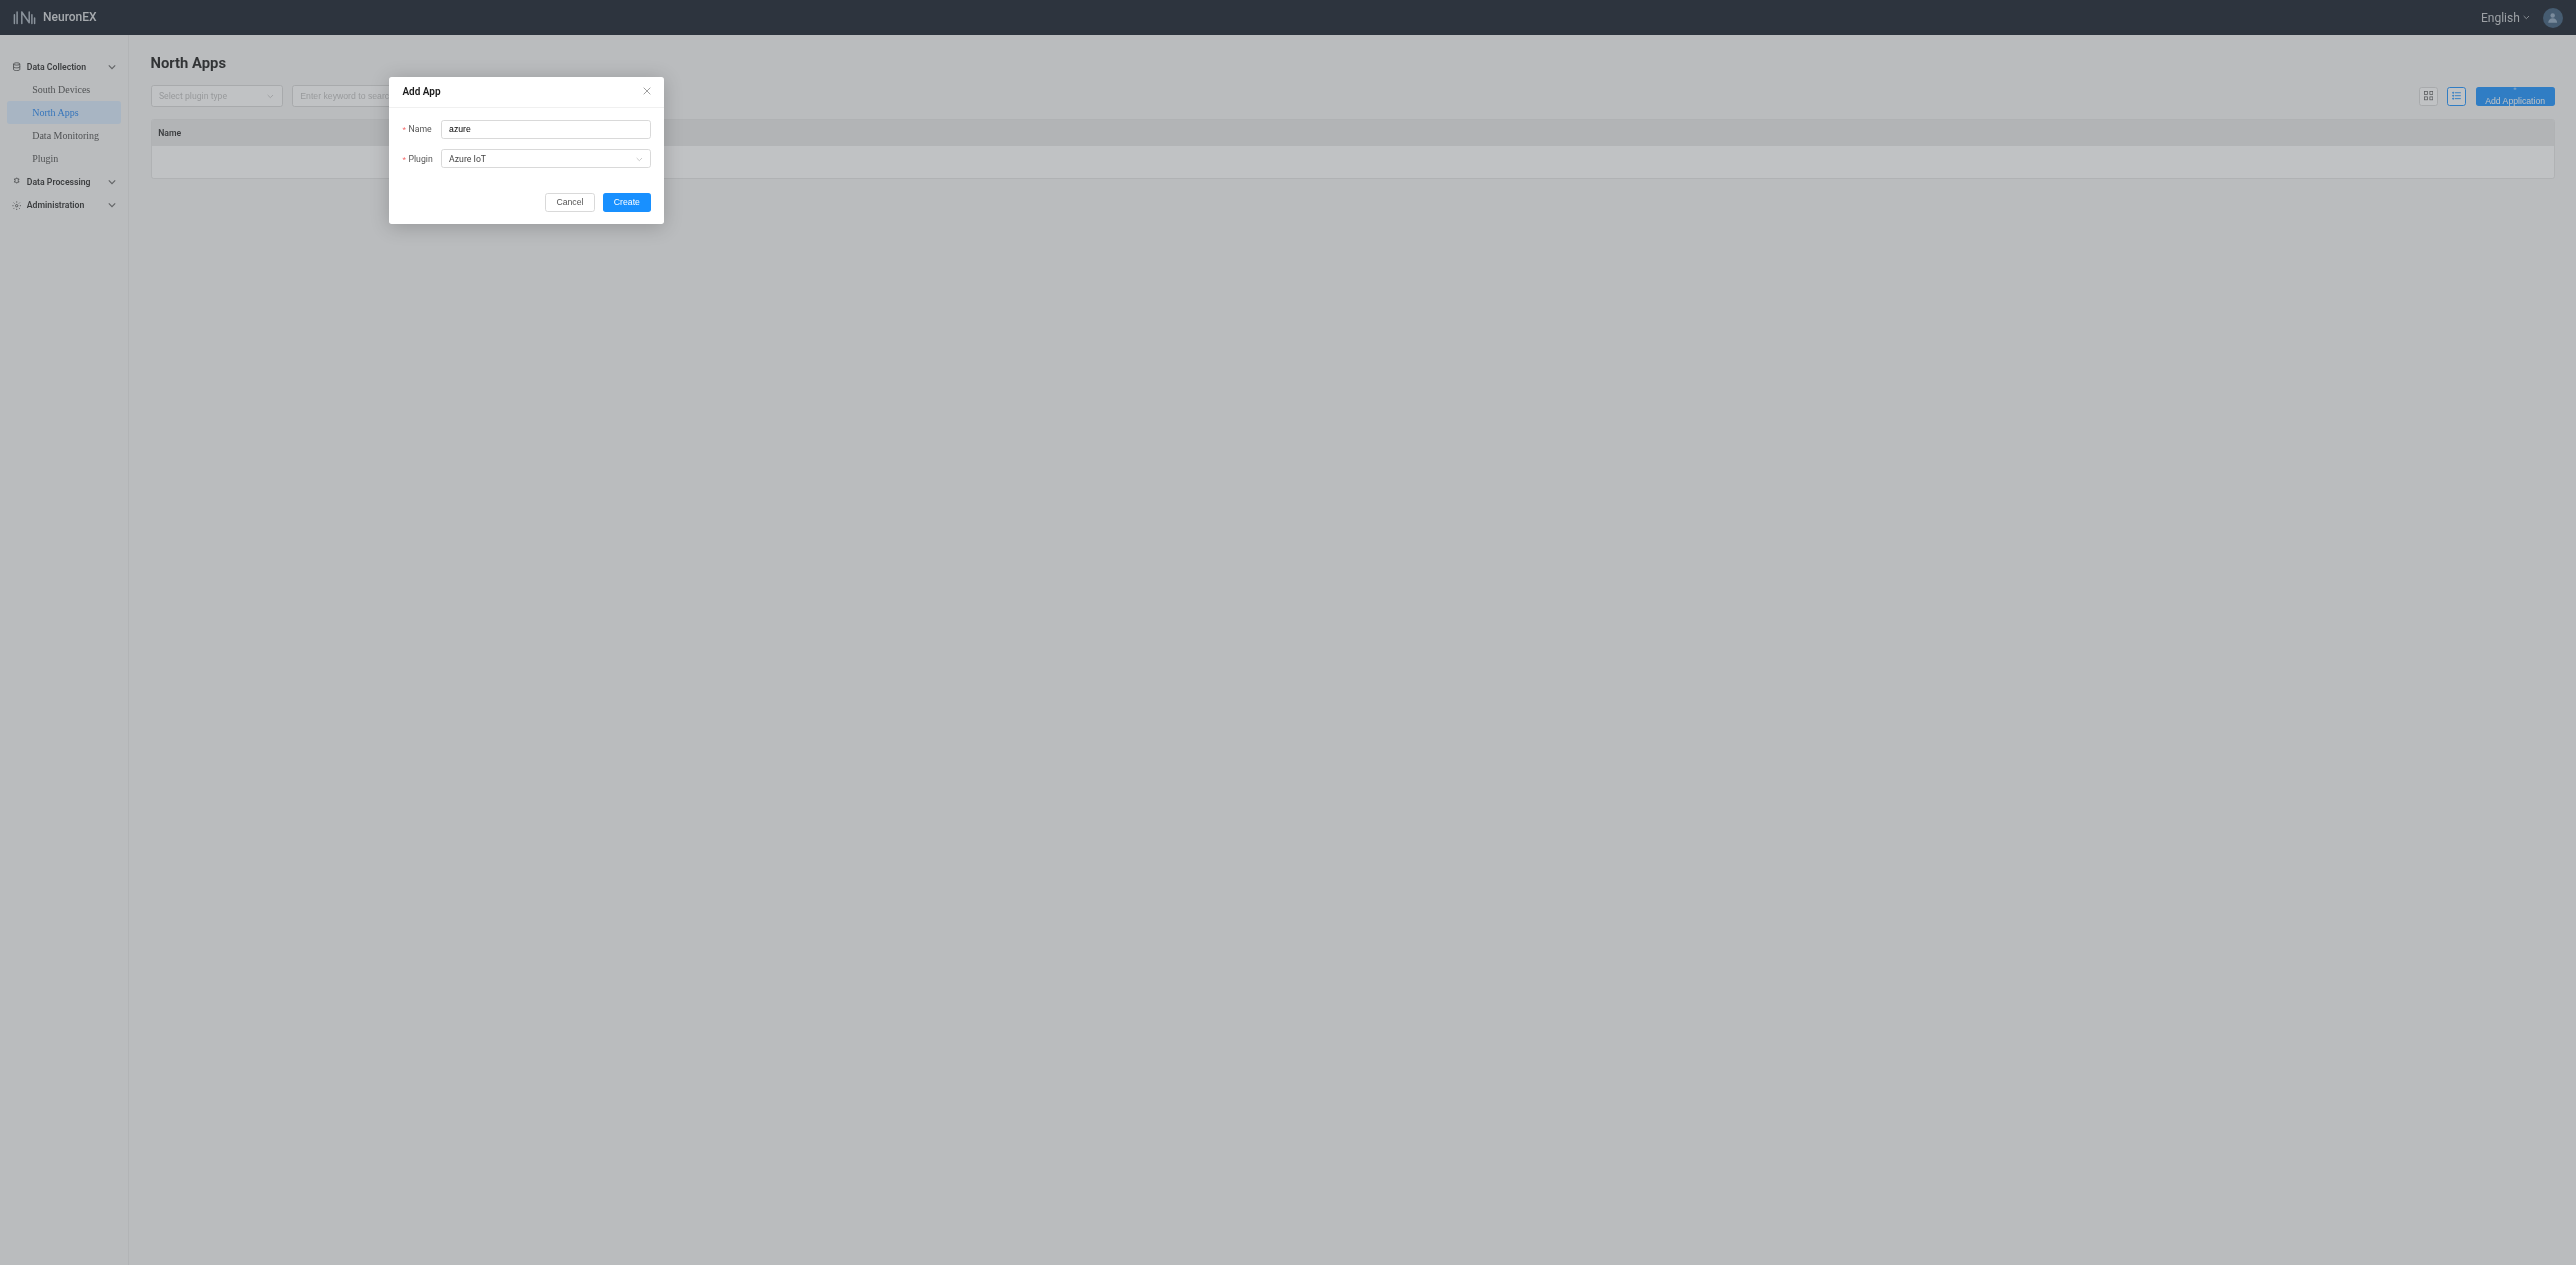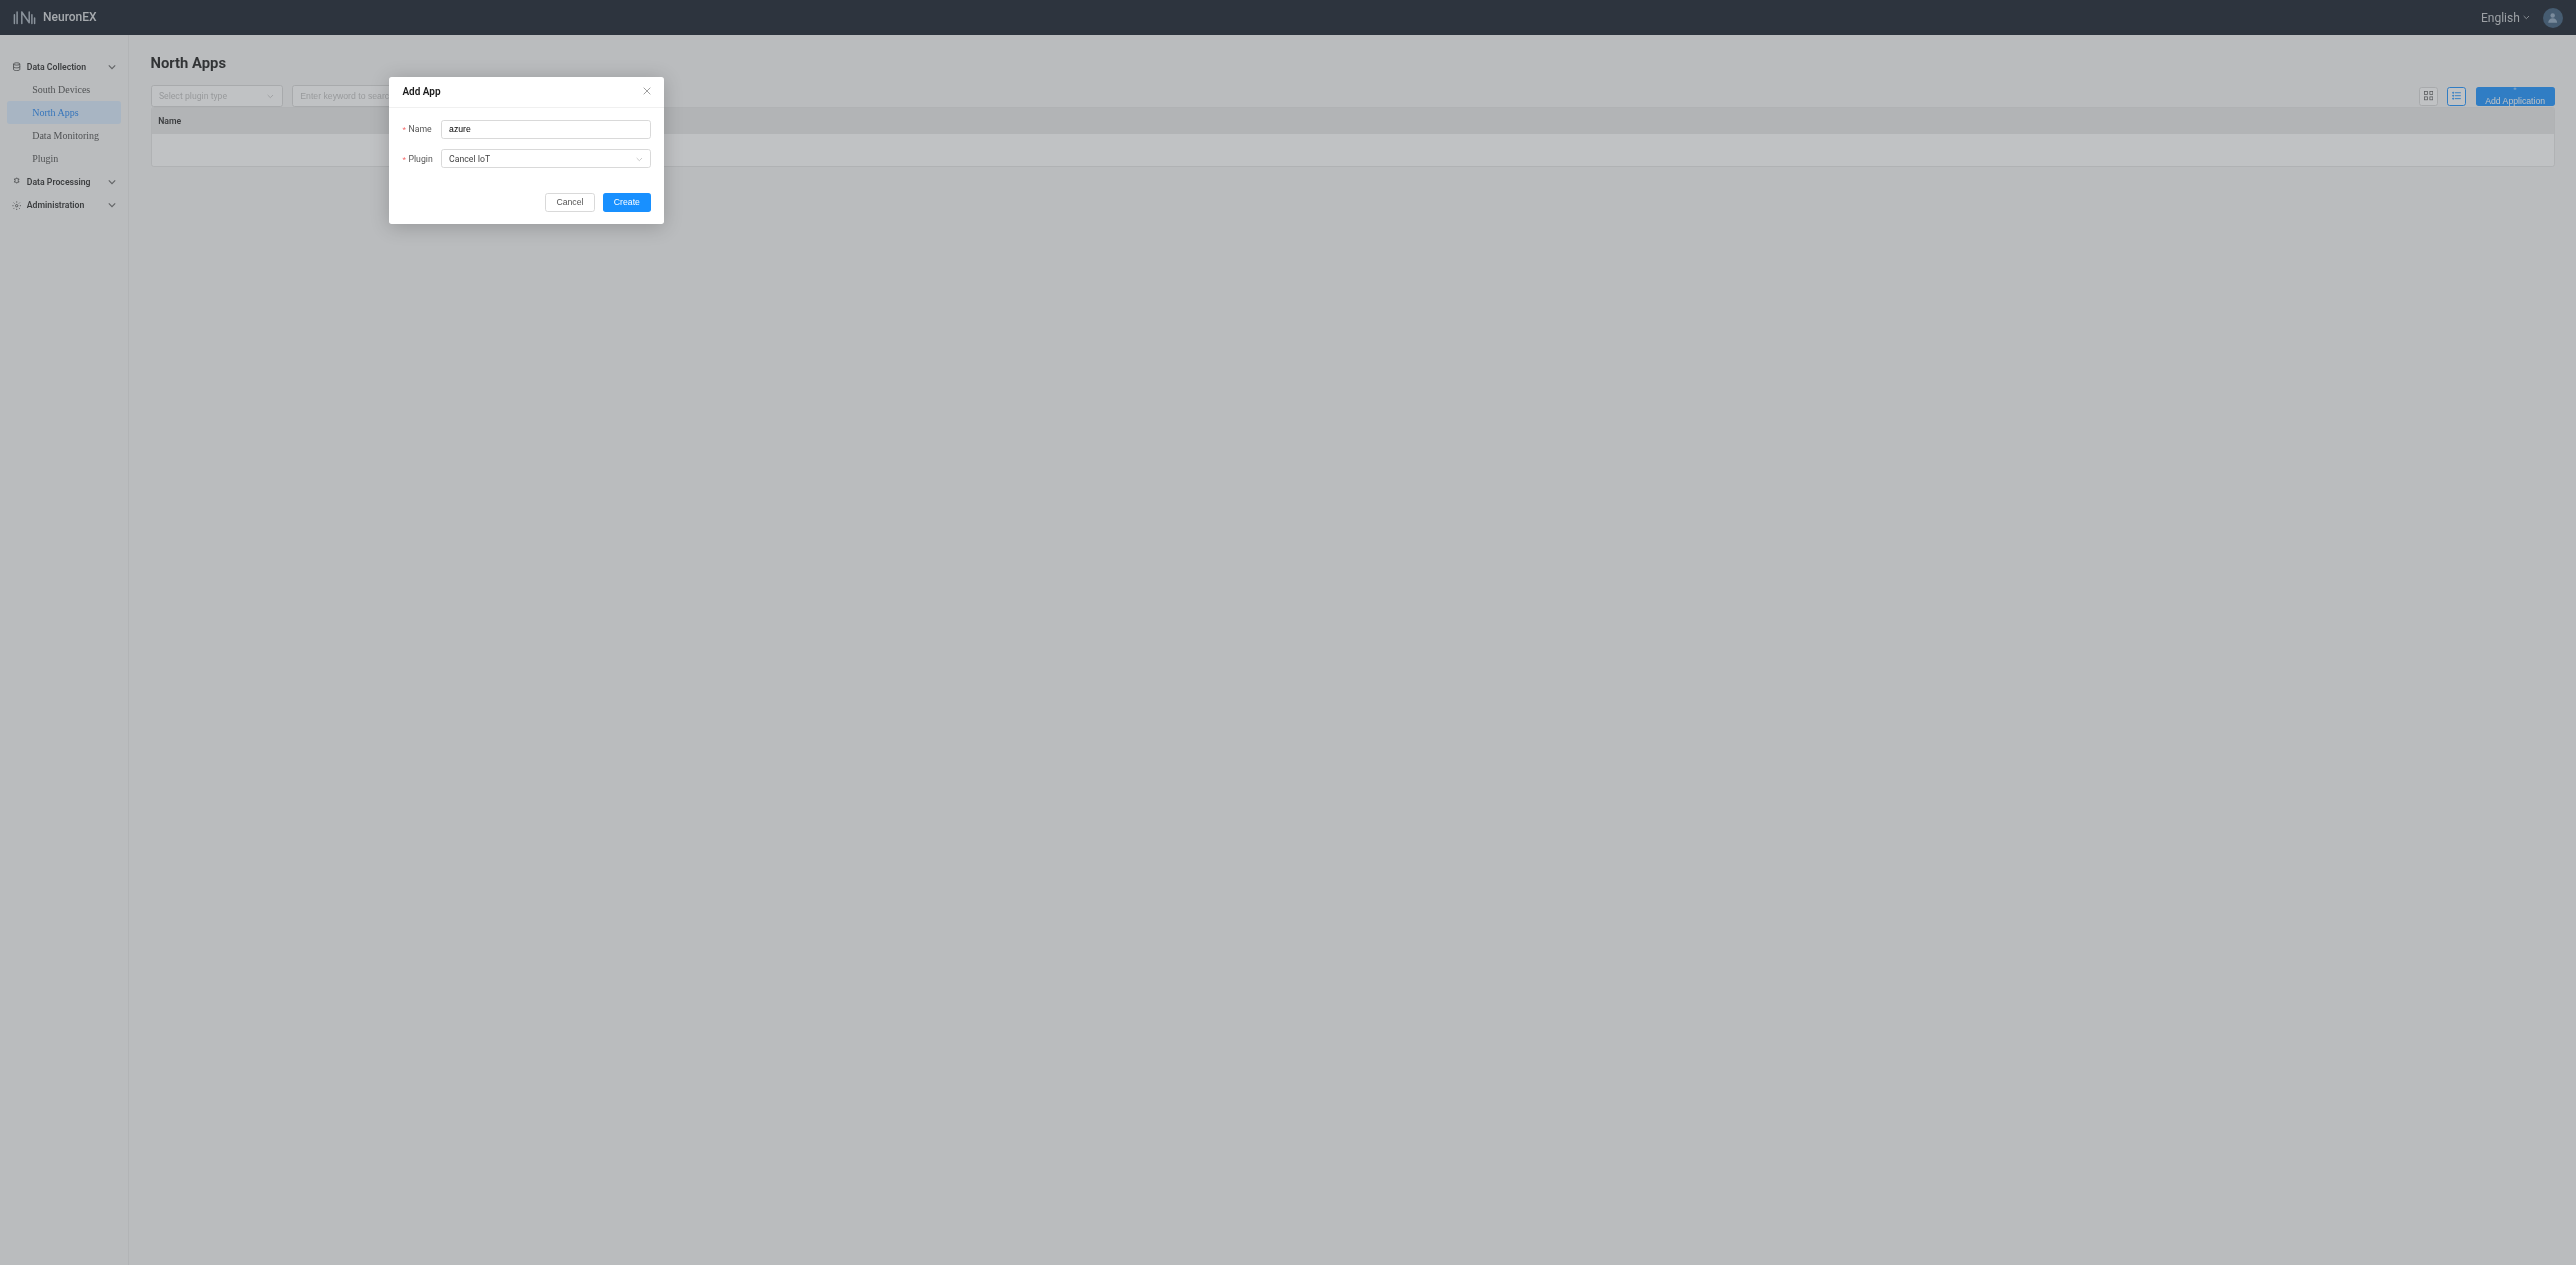--- a/index.html
+++ b/index.html
@@ -118,20 +118,21 @@
     .page-title {
       font-size: 14.8px;
       font-weight: 700;
       color: #1a1a1a;
       margin-bottom: 13.4px;
     }
     .toolbar {
       display: flex;
       align-items: center;
       gap: 9.4px;
+      margin-bottom: 12px;
     }
     .select-plugin {
       width: 132px;
       height: 21.5px;
       border: 0.7px solid #d9d9d9;
       border-radius: 2.7px;
       background: #fff;
       display: flex;
       align-items: center;
       padding: 0 7.4px;
@@ -447,21 +448,21 @@
       <div class="form-control">
         <input class="text-input" value="azure" style="">
       </div>
     </div>
     <div class="form-row">
       <div class="form-label">
         <span class="req-star">*</span><span>Plugin</span>
       </div>
       <div class="form-control">
         <div class="select-box">
-          <span>Cancel IoT</span>
+          <span>Azure IoT</span>
           <svg class="chev-down-sm" viewBox="0 0 10 10">
               <path d="M1 3l4 4 4-4" stroke="#bbb" stroke-width="1.2" fill="none"></path>
             </svg>
         </div>
       </div>
     </div>
   </div>
   <div class="modal-footer">
     <button class="btn-cancel">Cancel</button>
     <button class="btn-create">Create</button>

